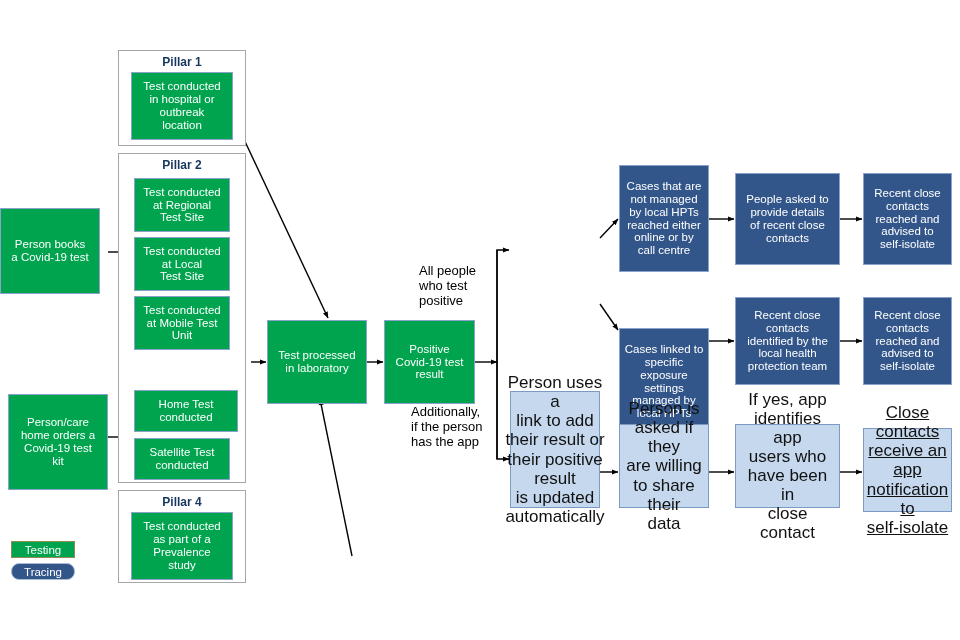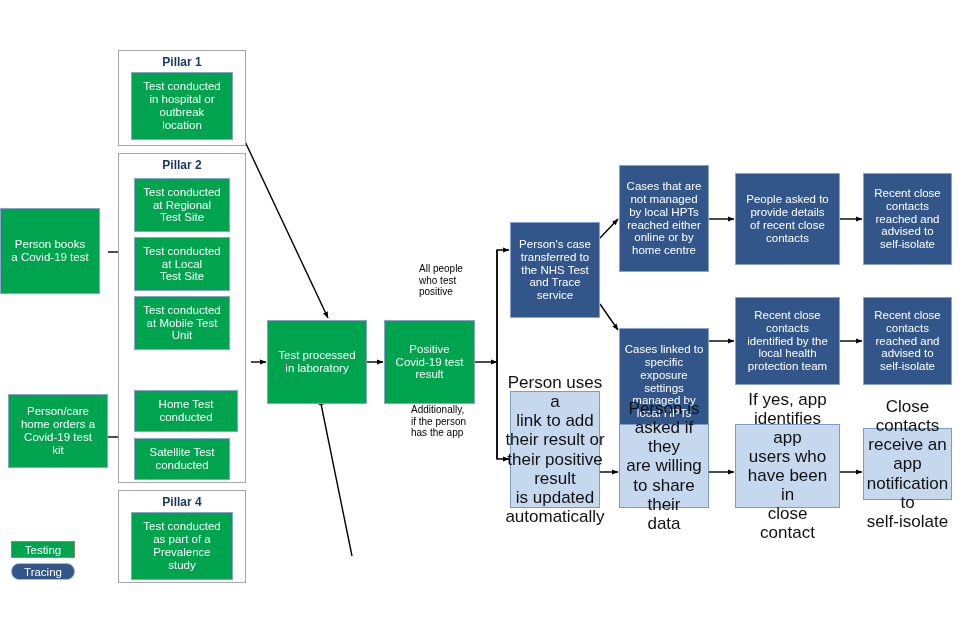--- a/index.html
+++ b/index.html
@@ -63,21 +63,21 @@
     left: 0;
     right: 0;
     top: 4px;
     text-align: center;
     font-size: 12px;
     font-weight: bold;
     color: #17375E;
   }
   .edge-label {
     position: absolute;
-    font-size: 10px;
+    font-size: 13px;
     color: #000000;
     line-height: 1.16;
     white-space: pre-line;
     text-align: left;
   }
   .legend-item {
     position: absolute;
     box-sizing: border-box;
     display: flex;
     align-items: center;
@@ -135,21 +135,21 @@
   </div>
   <div class="pillar-box" style="left:118px; top:153px; width:128px; height:330px;">
     <div class="pillar-title">Pillar 2</div>
   </div>
   <div class="pillar-box" style="left:118px; top:490px; width:128px; height:93px;">
     <div class="pillar-title">Pillar 4</div>
   </div>
 
   <div class="node green" style="left:0; top:208px; width:100px; height:86px;">Person books
 a Covid-19 test</div>
-  <div class="node green" style="left:8px; top:394px; width:100px; height:74px;">Person/care
+  <div class="node green" style="left:8px; top:394px; width:100px; height:96px;">Person/care
 home orders a
 Covid-19 test
 kit</div>
 
   <div class="node green" style="left:131px; top:72px; width:102px; height:68px;">Test conducted
 in hospital or
 outbreak
 location</div>
 
   <div class="node green" style="left:134px; top:178px; width:96px; height:54px;">Test conducted
@@ -177,32 +177,27 @@
 Covid-19 test
 result</div>
 
   <div class="edge-label" style="left:419px; top:263px; width:82px;">All people
 who test
 positive</div>
   <div class="edge-label" style="left:411px; top:404px; width:90px;">Additionally,
 if the person
 has the app</div>
 
-  <div class="node darkblue" style="left:510px; top:222px; width:90px; height:96px;">Person's case
-transferred to
-the NHS Test
-and Trace
-service</div>
 
   <div class="node darkblue" style="left:619px; top:165px; width:90px; height:107px;">Cases that are
 not managed
 by local HPTs
 reached either
 online or by
-home centre</div>
+call centre</div>
   <div class="node darkblue" style="left:735px; top:173px; width:105px; height:92px;">People asked to
 provide details
 of recent close
 contacts</div>
   <div class="node darkblue" style="left:863px; top:173px; width:89px; height:92px;">Recent close
 contacts
 reached and
 advised to
 self-isolate</div>
 
@@ -233,21 +228,21 @@
   <div class="node lightblue" style="left:619px; top:424px; width:90px; height:84px;">Person is
 asked if they
 are willing
 to share their
 data</div>
   <div class="node lightblue" style="left:735px; top:424px; width:105px; height:84px;">If yes, app
 identifies app
 users who
 have been in
 close contact</div>
-  <div class="node lightblue" style="left:863px; top:428px; width:89px; height:72px;">Close contacts
+  <div class="node lightblue" style="left:863px; top:428px; width:89px; height:84px;text-decoration:underline;">Close contacts
 receive an app
 notification to
 self-isolate</div>
 
   <div class="legend-item legend-testing" style="left:11px; top:541px; width:64px; height:17px;">Testing</div>
   <div class="legend-item legend-tracing" style="left:11px; top:563px; width:64px; height:17px;border-radius:8px;">Tracing</div>
 
 </div>
 
 </body></html>

